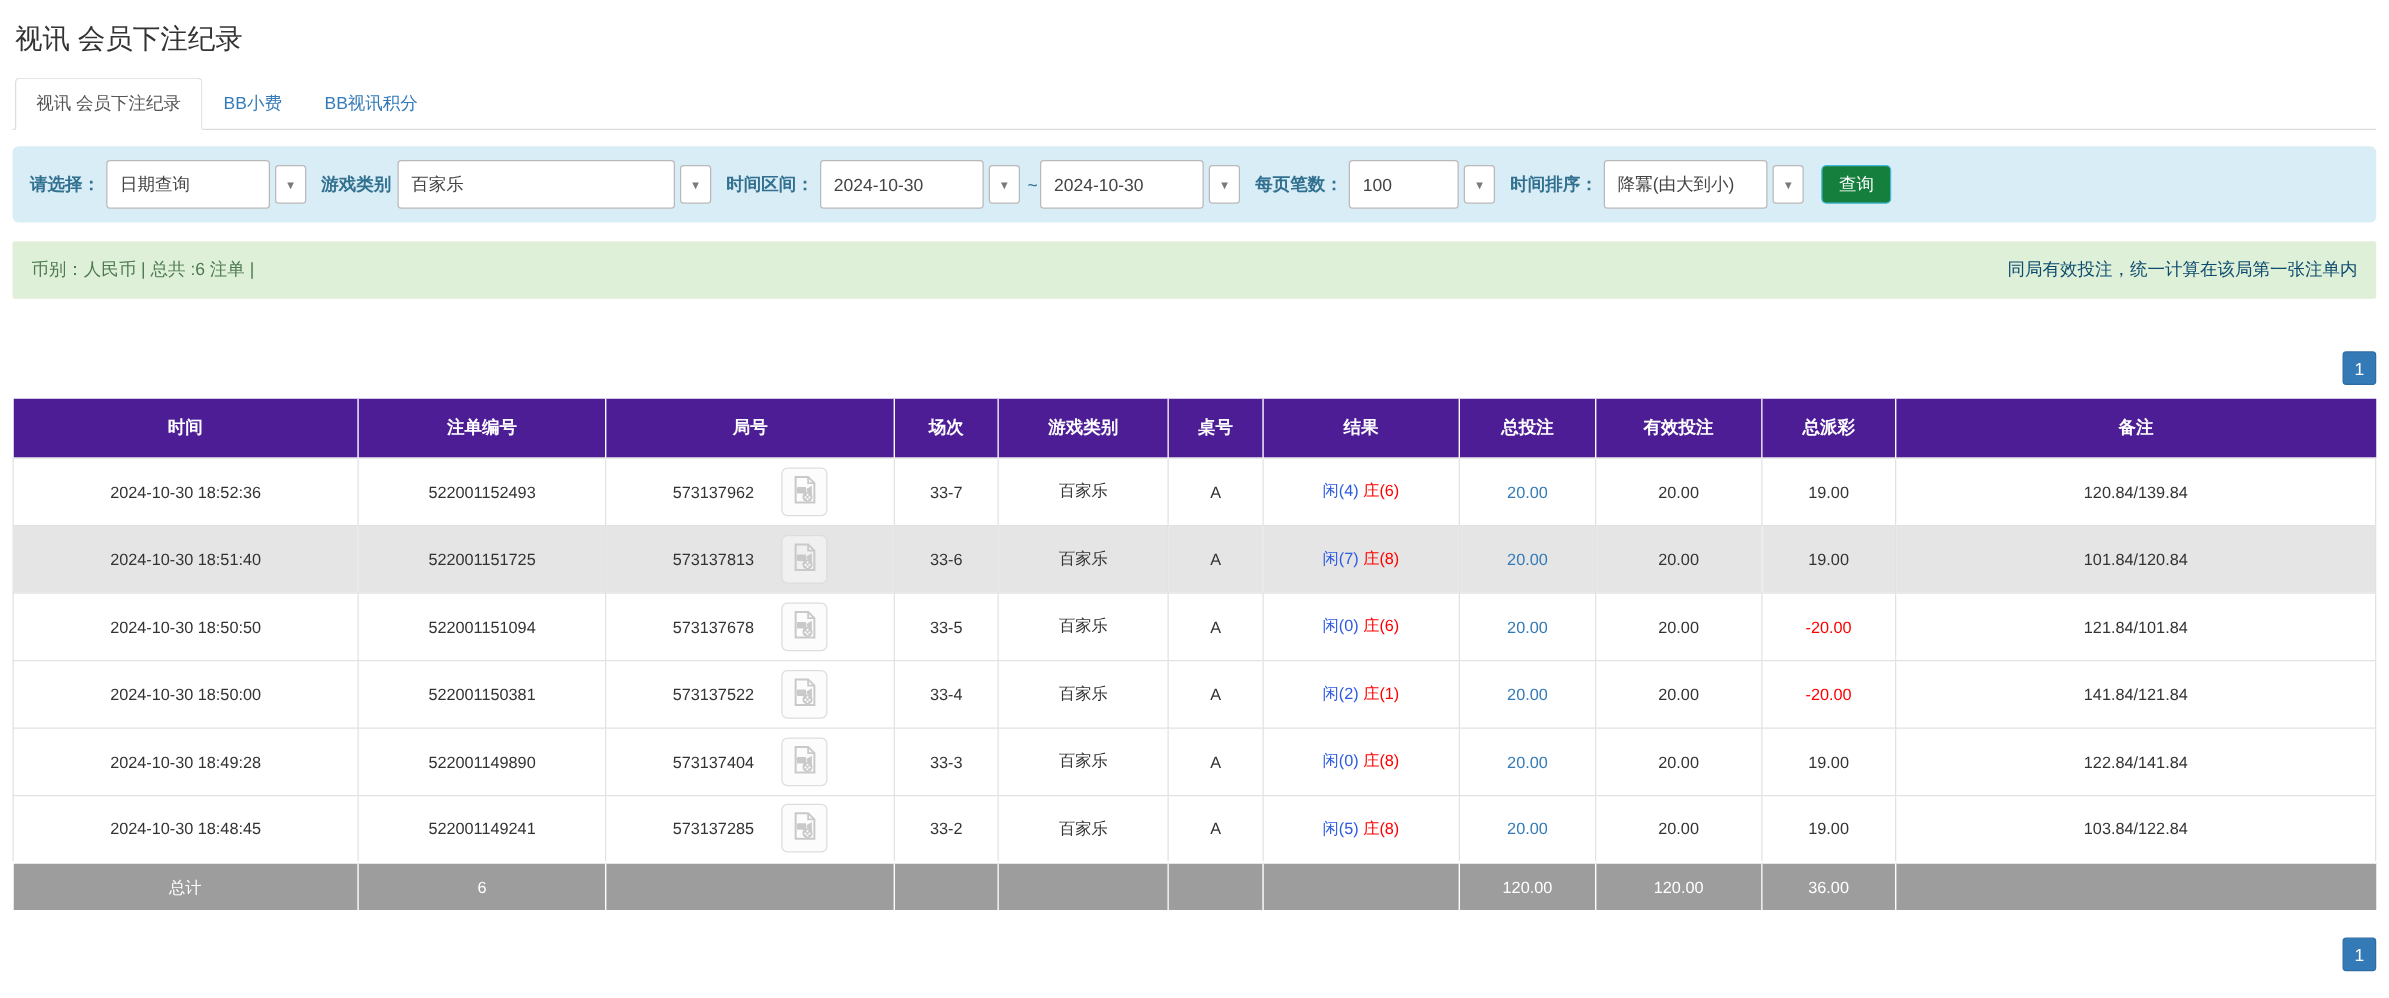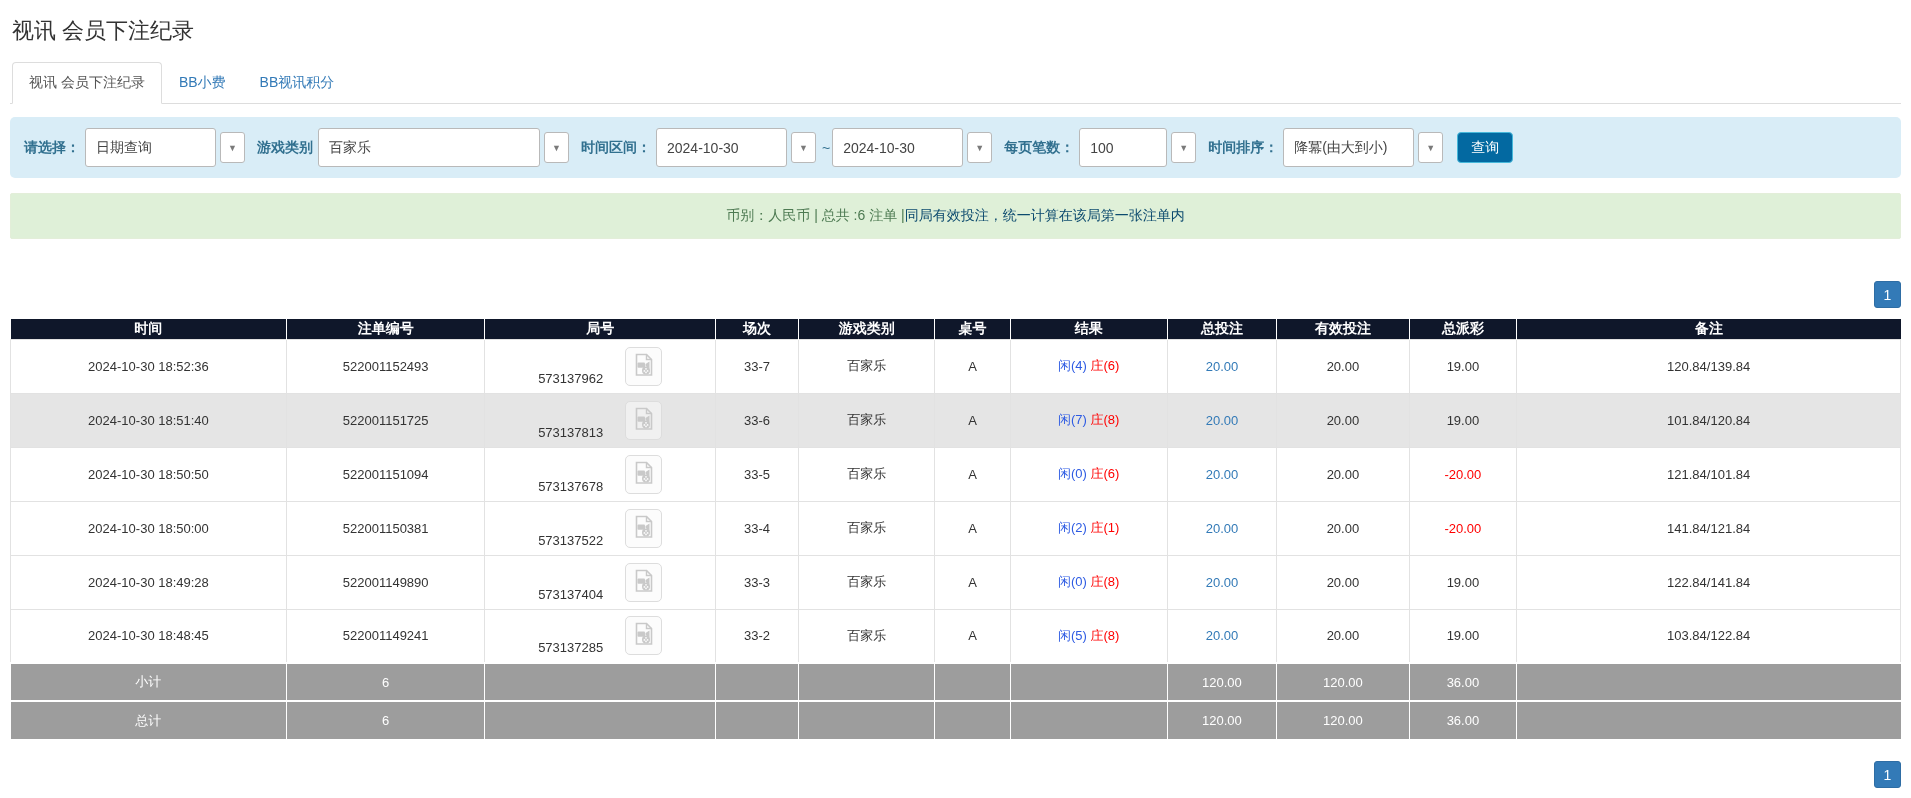--- a/index.html
+++ b/index.html
@@ -36,47 +36,47 @@
     padding: 4px 10px; font-size: 14px; color: #444; outline: none;
     font-family: "Liberation Sans", "DejaVu Sans", sans-serif;
   }
   .combo .dd-btn {
     width: 25px; height: 31px; margin-left: 4px; border: 1px solid #b9b9b9;
     border-radius: 3px; background: #fff; color: #7a7a7a; font-size: 9px;
     display: inline-flex; align-items: center; justify-content: center; cursor: pointer;
   }
   .tilde { color: #31708f; margin: 0 2px 0 6px; }
   .btn-search {
-    margin-left: 14px; height: 31px; padding: 0 13px; background: #0369a1;
+    margin-left: 14px; height: 31px; padding: 0 13px; background: #15803d;
     border: 1px solid #46b8da; border-radius: 4px; color: #fff; font-size: 14px; cursor: pointer;
   }
 
   
   .status-bar {
     margin-top: 15px; background: #dff0d8; border: 1px solid #e3eed9; border-radius: 2px;
-    padding: 13px 14px; display: flex; justify-content: center; align-items: center;
+    padding: 13px 14px; display: flex; justify-content: space-between; align-items: center;
   }
   .status-left { color: #4d7a52; }
   .status-right { color: #0c4a6e; }
 
   
   .pager { text-align: right; }
   .pager.top { margin: 42px 0 11px; }
   .pager.bottom { margin: 22px 0 0; }
   .page-btn {
     display: inline-flex; align-items: center; justify-content: center;
     min-width: 27px; height: 27px; background: #337ab7; border: 1px solid #2e6da4;
     border-radius: 3px; color: #fff; font-size: 14px; cursor: pointer;
   }
 
   
   table { width: 100%; border-collapse: collapse; table-layout: fixed; }
   thead th {
-    background: #0f172a; color: #fff; font-weight: bold; font-size: 14px;
-    height: 20px; text-align: center; border-left: 1px solid #fff;
+    background: #4c1d95; color: #fff; font-weight: bold; font-size: 14px;
+    height: 47px; text-align: center; border-left: 1px solid #fff;
   }
   thead th:first-child { border-left: none; }
   tbody td {
     height: 54px; text-align: center; font-size: 13px; color: #333;
     border: 1px solid #e2e2e2; background: #fff; overflow: hidden;
   }
   tbody tr.highlight td { background: #e5e5e5; }
   tfoot td {
     height: 38px; text-align: center; font-size: 13px; color: #fff;
     background: #9d9d9d; border-left: 1px solid #fff; border-top: 2px solid #fff;
@@ -93,21 +93,21 @@
   .w-total  { width: 5.8%;  }
   .w-valid  { width: 7.0%;  }
   .w-payout { width: 5.7%;  }
   .w-remark { width: auto;  }
 
   .res-player { color: #2d5be3; }
   .res-banker { color: #ff0000; }
   .total-link { color: #337ab7; text-decoration: none; cursor: pointer; }
   .neg { color: #ff0000; }
 
-  .round-cell-inner { display: inline-flex; align-items: flex-end; gap: 22px; }
+  .round-cell-inner { display: inline-flex; align-items: center; gap: 22px; }
   .video-btn {
     width: 37px; height: 39px; border: 1px solid #ddd; border-radius: 5px;
     background: rgba(250,250,250,0.55); cursor: pointer;
     display: inline-flex; align-items: center; justify-content: center; padding: 0;
   }
 </style>
 </head>
 <body>
 
 <div class="container">
@@ -419,47 +419,34 @@
     </td>
     <td>
       <a class="total-link">20.00</a>
     </td>
     <td>20.00</td>
     <td>19.00</td>
     <td>103.84/122.84</td>
   </tr>
 </tbody>
     <tfoot id="table-foot">
-  <tr>
-    <td>小计</td>
+
+  <tr>
+    <td>总计</td>
     <td>6</td>
     <td></td>
     <td></td>
     <td></td>
     <td></td>
     <td></td>
     <td>120.00</td>
     <td>120.00</td>
     <td>36.00</td>
     <td></td>
   </tr>
-
-  <tr>
-    <td>总计</td>
-    <td>6</td>
-    <td></td>
-    <td></td>
-    <td></td>
-    <td></td>
-    <td></td>
-    <td>120.00</td>
-    <td>120.00</td>
-    <td>36.00</td>
-    <td></td>
-  </tr>
 </tfoot>
   </table>
 
   <div class="pager bottom">
     <span class="page-btn">1</span>
   </div>
 
 </div>
 
 </body></html>

